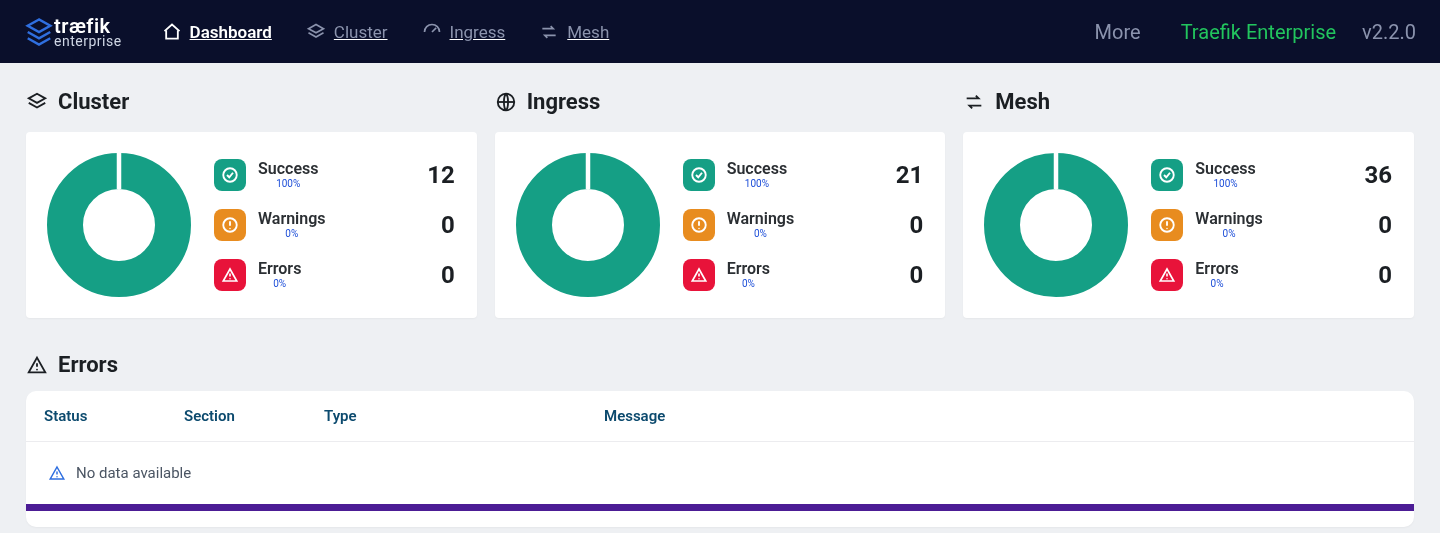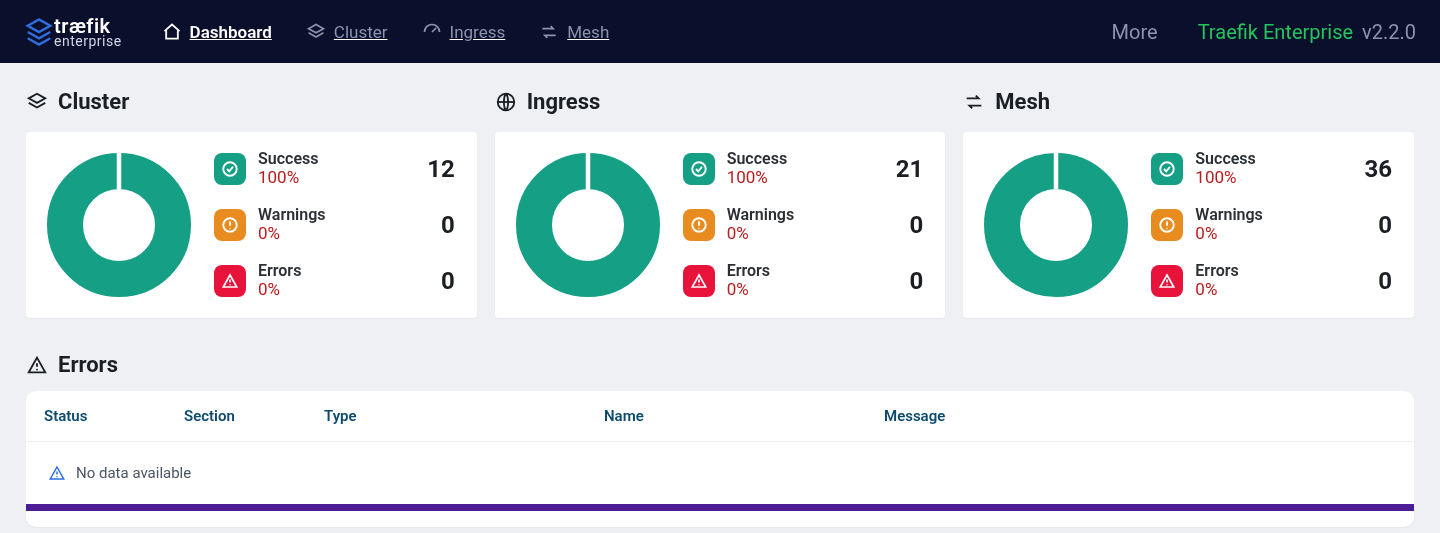--- a/index.html
+++ b/index.html
@@ -9,38 +9,38 @@
     .topnav { background:#0a0f2b; height:63px; display:flex; align-items:center; padding:0 24px; color:#fff; }
     .brand { display:flex; align-items:center; margin-right:40px; }
     .brand-text { display:flex; flex-direction:column; line-height:1; }
     .brand-text .top { font-size:20px; font-weight:600; letter-spacing:.5px; }
     .brand-text .bot { font-size:14px; color:#cfd6e4; margin-top:-2px; letter-spacing:.5px;}
     .navitems { display:flex; gap:34px; align-items:center;text-decoration:underline; }
     .navitem { display:flex; align-items:center; gap:8px; font-size:17px; color:#8b93ad; cursor:pointer; }
     .navitem.active { color:#fff; font-weight:600; }
     .navright { margin-left:auto; display:flex; align-items:center; gap:40px; font-size:20px; color:#8b93ad;}
     .navright .prod { color:#22c55e; }
-    .navright .ver { color:#8b93ad; margin-left:4px;}
+    .navright .ver { color:#8b93ad; margin-left:21px;}
 
     
     .content { padding:26px; }
     .section-row { display:flex; gap:18px; }
     .section { flex:1; }
     .section-title { display:flex; align-items:center; gap:10px; font-size:22px; font-weight:700; color:#1b1f23; margin-bottom:18px; }
     .card { background:#fff; border-radius:4px; padding:18px 22px 18px 18px; display:flex; align-items:center; gap:20px; box-shadow:0 1px 2px rgba(0,0,0,0.04); }
     .donut { width:150px; height:150px; flex-shrink:0; }
     .stats { flex:1; display:flex; flex-direction:column; gap:18px; }
     .statrow { display:flex; align-items:center; gap:12px; }
     .badge { width:32px; height:32px; border-radius:8px; display:flex; align-items:center; justify-content:center; flex-shrink:0; }
     .badge.success { background:#159f85; }
     .badge.warn { background:#e88c1f; }
     .badge.err { background:#e8133a; }
     .stat-text { display:flex; flex-direction:column; line-height:1.15; }
     .stat-label { font-size:16px; font-weight:600; color:#2b2f33; }
-    .stat-sub { font-size:17px; color:#b91c1c; }
+    .stat-sub { font-size:10px; color:#1d4ed8;text-align:center; }
     .stat-count { margin-left:auto; font-size:24px; font-weight:700; color:#1b1f23; }
 
     
     .errors-section { margin-top:34px; }
     .errors-title { display:flex; align-items:center; gap:10px; font-size:22px; font-weight:700; color:#1b1f23; margin-bottom:14px; }
     .errtable { background:#fff; border-radius:10px; overflow:hidden; box-shadow:0 1px 2px rgba(0,0,0,0.04);}
     .errhead { display:flex; padding:16px 18px; border-bottom:1px solid #ececef; color:#0c4a6e; font-size:15px; font-weight:600;}
     .col-status{width:140px;} .col-section{width:140px;} .col-type{width:280px;} .col-name{width:280px;} .col-message{flex:1;}
     .err-empty { padding:22px; display:flex; align-items:center; justify-content:flex-start; gap:10px; color:#4b5563; font-size:15px; border-bottom:7px solid #4c1d95;}
     .err-footer{height:16px;}
@@ -315,21 +315,20 @@
             <circle cx="12" cy="17" r="1" fill="#1b1f23" stroke="none"></circle>
           </svg>
       </span>
       <span>Errors</span>
     </div>
     <div class="errtable">
       <div class="errhead">
         <div class="col-status">Status</div>
         <div class="col-section">Section</div>
         <div class="col-type">Type</div>
-        <div class="col-name">Name</div>
         <div class="col-message">Message</div>
       </div>
       <div class="err-empty">
         <span>
           <svg width="18" height="18" viewBox="0 0 24 24" fill="none" stroke="#2f6fe0" stroke-width="2">
               <path d="M12 4l9 16H3z"></path>
               <line x1="12" y1="10" x2="12" y2="14"></line>
               <circle cx="12" cy="17" r="1" fill="#2f6fe0" stroke="none"></circle>
             </svg>
         </span>

